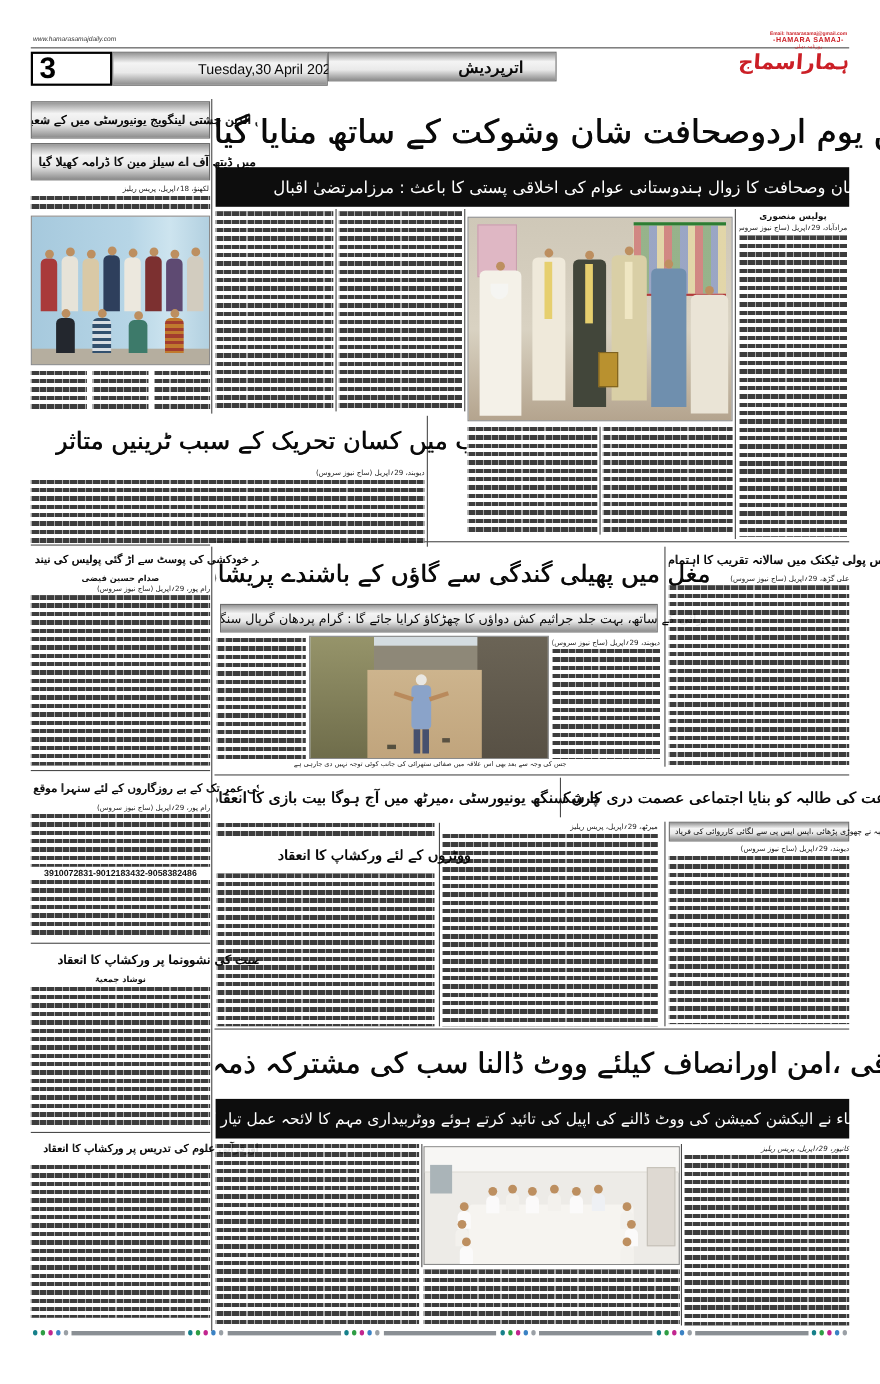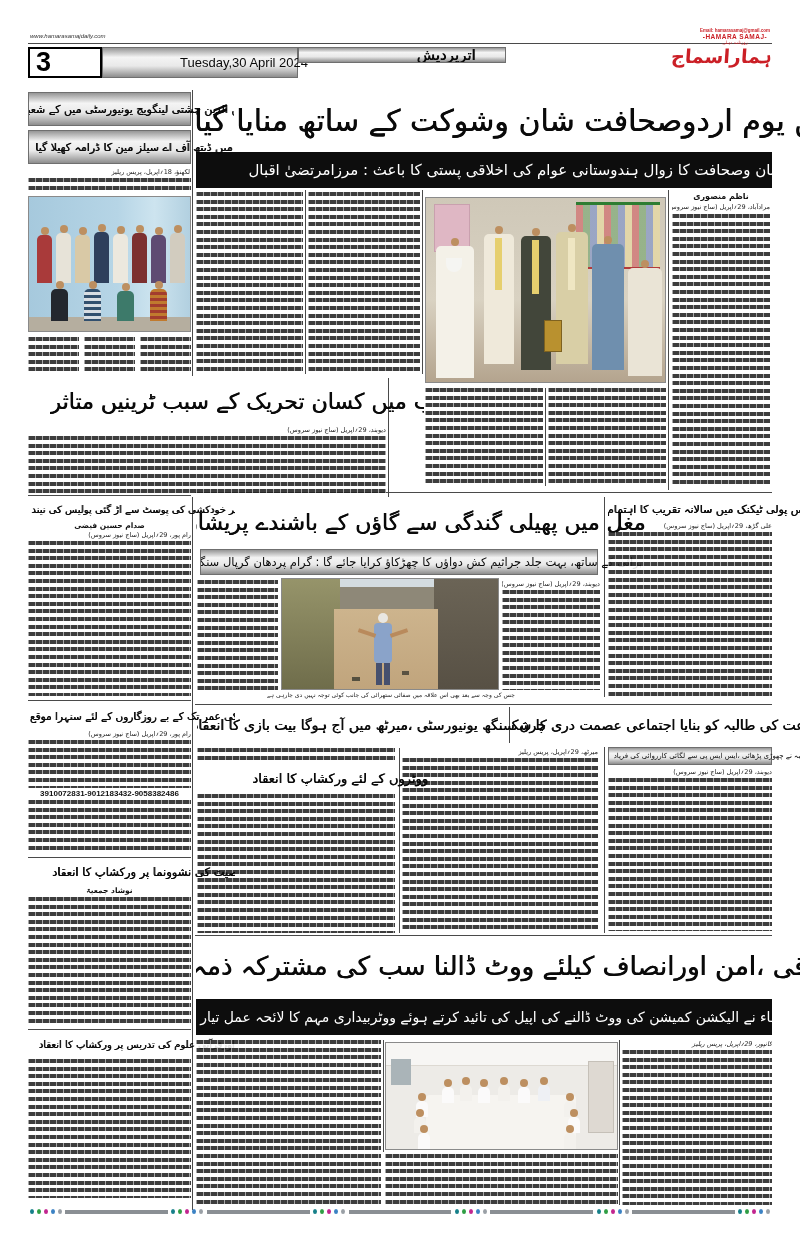--- a/index.html
+++ b/index.html
@@ -39,21 +39,21 @@
 
   <div class="abs en" style="left:30px;top:33px;width:200px;font-size:6px;color:#333;font-style:italic;">www.hamarasamajdaily.com</div>
   <div class="abs hrule" style="left:28px;top:43px;width:744px;"></div>
 
   <div class="abs" style="left:28px;top:47px;width:74px;height:31px;border:2px solid #000;box-sizing:border-box;background:#fff;">
     <span class="en" style="position:absolute;left:6px;top:-2px;font-size:27px;font-weight:bold;color:#000;">3</span>
   </div>
   <div class="abs gbar" style="left:102px;top:47px;width:196px;height:31px;">
     <div class="headline en" style="width:100%;height:100%;font-size:13px;direction:ltr;">Tuesday,30 April 2024</div>
   </div>
-  <div class="abs gbar" style="left:298px;top:47px;width:208px;height:16px;">
+  <div class="abs gbar" style="left:298px;top:47px;width:208px;height:27px;">
     <div class="headline thick" style="width:100%;height:100%;font-size:15px;">اترپردیش</div>
   </div>
 
   <div class="abs" style="left:698px;top:28px;width:74px;height:52px;text-align:center;">
     <div class="en" style="font-size:4.5px;color:#cb1f26;font-weight:bold;white-space:nowrap;">Email: hamarasamaj@gmail.com</div>
     <div class="en" style="font-size:6.5px;color:#cb1f26;font-weight:bold;letter-spacing:.5px;white-space:nowrap;">-HAMARA SAMAJ-</div>
     <div class="ur" style="font-size:4.5px;color:#cb1f26;">روزنامہ دہلی</div>
     <div id="masthead-logo" style="font-size:19px;line-height:22px;transform:skewX(-4deg);">ہماراسماج</div>
   </div>
 
@@ -74,21 +74,21 @@
   <div class="abs vrule" style="left:383px;top:1040px;height:112px;"></div>
   <div class="abs hrule" style="left:28px;top:495px;width:163px;"></div>
   <div class="abs hrule" style="left:28px;top:700px;width:163px;"></div>
   <div class="abs hrule" style="left:28px;top:857px;width:163px;"></div>
   <div class="abs hrule" style="left:28px;top:1029px;width:163px;"></div>
 
   <div class="abs headline thick" style="left:196px;top:92px;width:576px;height:56px;font-size:30px;">جشن یوم اردوصحافت شان وشوکت کے ساتھ منایا گیا</div>
   <div class="abs bbar" style="left:196px;top:152px;width:576px;height:36px;">
     <div class="headline white" style="width:100%;height:100%;font-size:15px;">اردوزبان وصحافت کا زوال ہندوستانی عوام کی اخلاقی پستی کا باعث : مرزامرتضیٰ اقبال</div>
   </div>
-  <div class="abs byline" style="left:672px;top:192px;width:98px;font-size:8px;">ناظم منصوری</div>
+  <div class="abs byline" style="left:672px;top:192px;width:98px;font-size:8px;">پولیس منصوری</div>
   <div class="abs tiny" style="left:672px;top:203px;width:98px;">مرادآباد، 29؍اپریل (ساج نیوز سروس)</div>
   <div class="abs sim" style="left:672px;top:214px;width:98px;height:274px;"></div>
   <div class="abs sim" style="left:308px;top:192px;width:112px;height:180px;"></div>
   <div class="abs sim" style="left:196px;top:192px;width:107px;height:180px;"></div>
 
   <div class="abs photo" style="left:425px;top:197px;width:241px;height:186px;background:linear-gradient(180deg,#cfc8b8 0%,#d9d2c2 55%,#b4a48e 100%);">
     <div class="fig" style="left:8px;top:6px;width:34px;height:46px;background:#dfb7c4;border:1px solid #c9a0ae;"></div>
     <div class="fig" style="left:150px;top:4px;width:84px;height:62px;background:
          repeating-linear-gradient(90deg,rgba(190,60,60,.55) 0 7px,rgba(70,130,60,.5) 7px 14px,rgba(60,90,170,.45) 14px 21px,rgba(220,200,120,.5) 21px 28px),#e8e4da;
          border-top:3px solid #2e7d32;border-bottom:2px solid #b23b3b;"></div>

